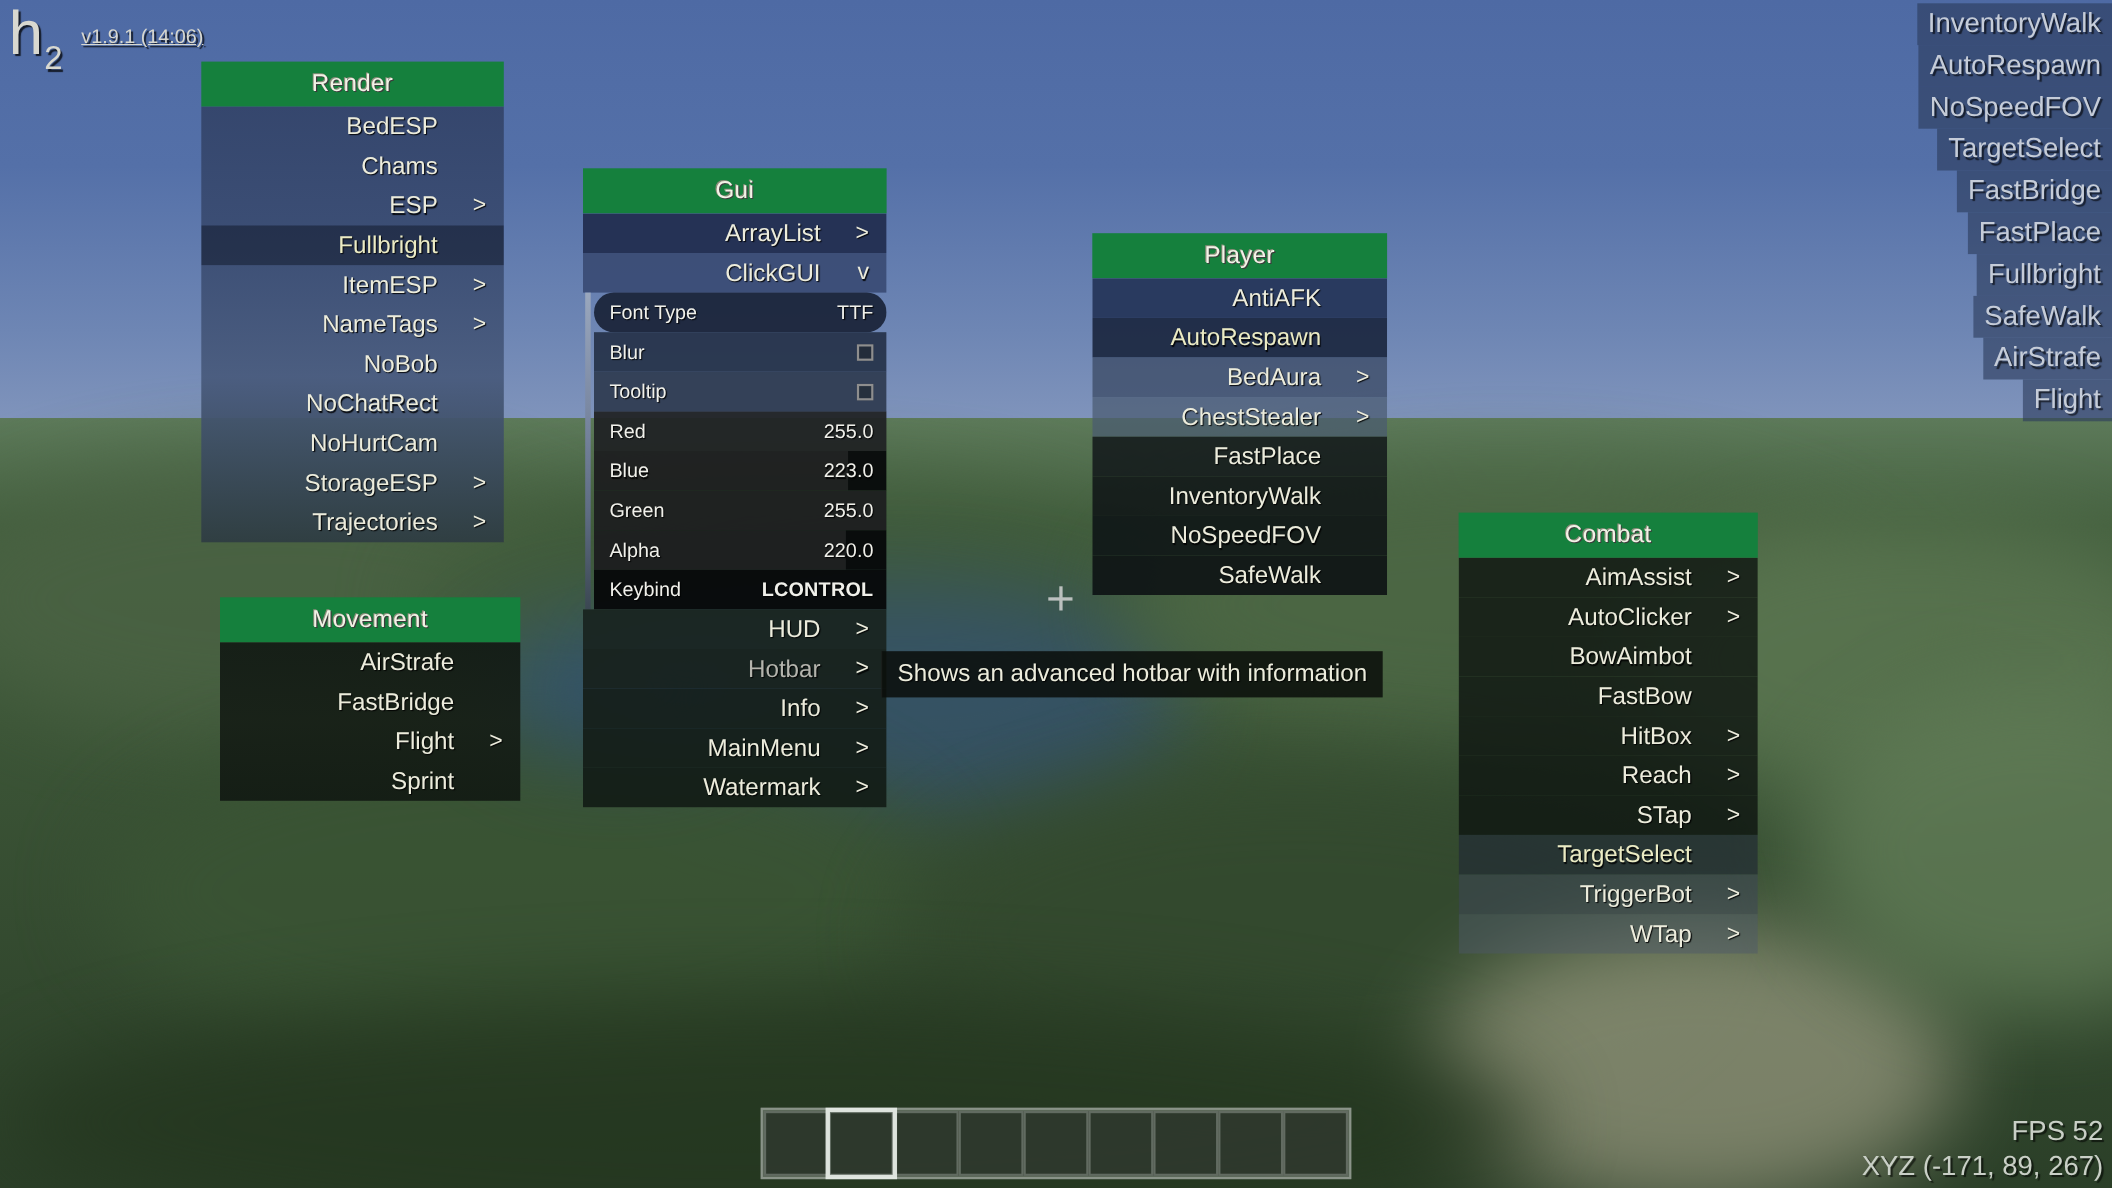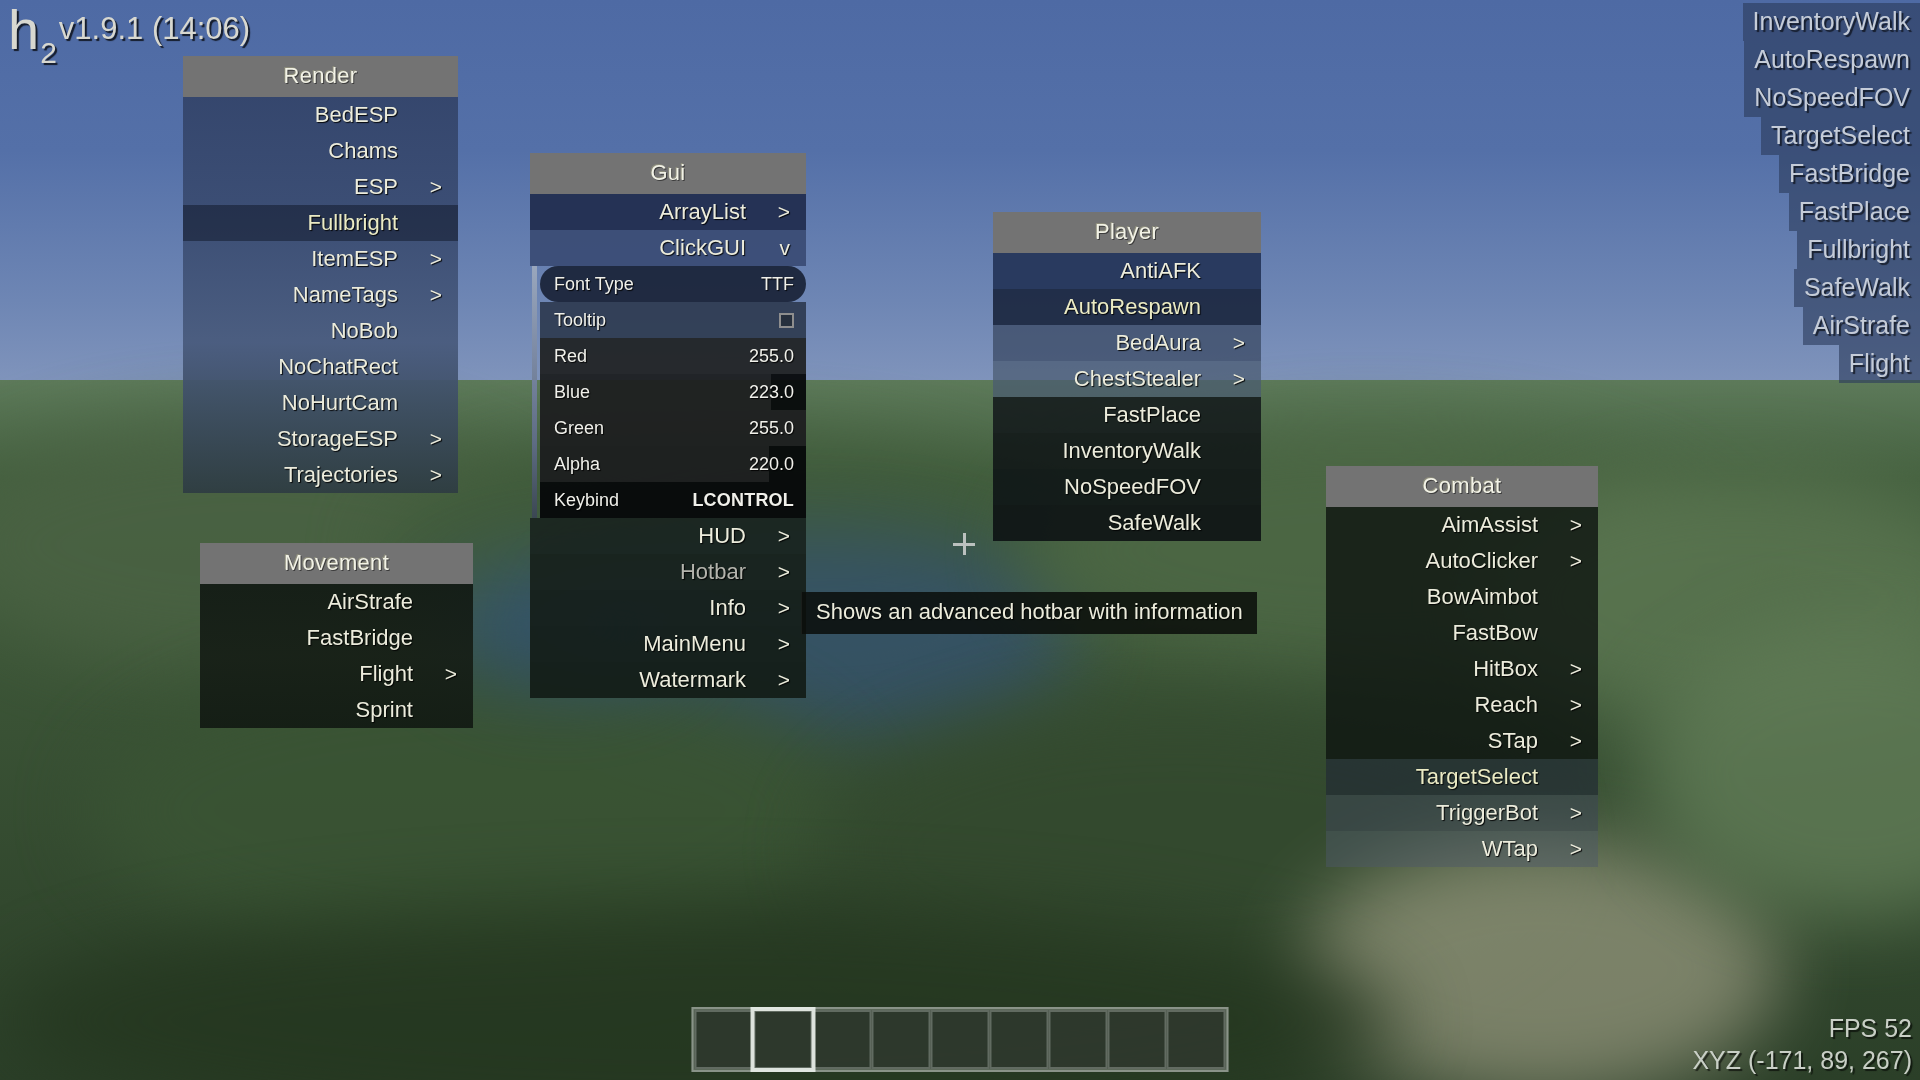--- a/index.html
+++ b/index.html
@@ -29,21 +29,21 @@
   }
 
   
   .menu {
     position: absolute;
     font-family: "Liberation Sans", sans-serif;
     -webkit-font-smoothing: antialiased;
     user-select: none;
   }
   .menu-title {
-    background: #737373;
+    background: #15803d;
     color: #f2f2e6;
     text-shadow: 1px 1px 0 #3c3c3c, -1px -1px 0 #8d8d7c;
     font-size: 22px;
     text-align: center;
     padding: 7px 0 8px 0;
     letter-spacing: .3px;
   }
   .menu-body {
     overflow: hidden;
   }
@@ -189,21 +189,21 @@
 
   
   #watermark {
     position: absolute; left: 8px; top: 2px;
     color: #d8d8d0;
     text-shadow: 2px 2px 1px rgba(0,0,0,.75);
     display: flex; align-items: baseline;
   }
   #watermark .logo-h { font-size: 56px; line-height: 1; font-weight: 300; }
   #watermark .logo-sub { font-size: 30px; line-height: 1; margin-left: 1px; position: relative; top: 14px; }
-  #watermark .wm-version { font-size: 31px; margin-left: 2px; position: relative; top: -10px; }
+  #watermark .wm-version { font-size: 18px; margin-left: 17px; position: relative; top: -10px; text-decoration: underline; }
 
   
   #arraylist {
     position: absolute; right: 0; top: 3px;
     display: flex; flex-direction: column; align-items: flex-end;
   }
   #arraylist .al-item {
     background: rgba(44,60,92,.62);
     color: #c5ccd8;
     font-size: 25px;
@@ -322,20 +322,21 @@
 
 <div class="menu" id="menu-gui">
   <div class="menu-title">Gui</div>
   <div class="menu-body">
     <div id="gui-top">
         <div class="mod-row row-arraylist"><span class="mod-label">ArrayList</span><span class="arrow">&gt;</span></div>
         <div class="mod-row row-clickgui"><span class="mod-label">ClickGUI</span><span class="arrow">v</span></div>
       </div>
     <div class="settings-panel" id="gui-settings">
         <div class="setting-row mid"><span class="s-name">Font Type</span><span class="s-val">TTF</span></div>
+        <div class="setting-row mid2"><span class="s-name">Blur</span><span class="checkbox"></span></div>
         <div class="setting-row mid3"><span class="s-name">Tooltip</span><span class="checkbox"></span></div>
         <div class="setting-row dark"><div class="fill" style="width: 100%;"></div><span class="s-name">Red</span><span class="s-val">255.0</span></div>
         <div class="setting-row dark2"><div class="fill" style="width: 87%;"></div><span class="s-name">Blue</span><span class="s-val">223.0</span></div>
         <div class="setting-row dark2"><div class="fill" style="width: 100%;"></div><span class="s-name">Green</span><span class="s-val">255.0</span></div>
         <div class="setting-row dark3"><div class="fill" style="width: 86%;"></div><span class="s-name">Alpha</span><span class="s-val">220.0</span></div>
         <div class="setting-row dark3"><span class="s-name">Keybind</span><span class="s-val bold">LCONTROL</span></div>
       </div>
     <div id="gui-bottom">
         <div class="mod-row row-hud"><span class="mod-label">HUD</span><span class="arrow">&gt;</span></div>
         <div class="mod-row hovered row-hotbar"><span class="mod-label">Hotbar</span><span class="arrow">&gt;</span></div>

